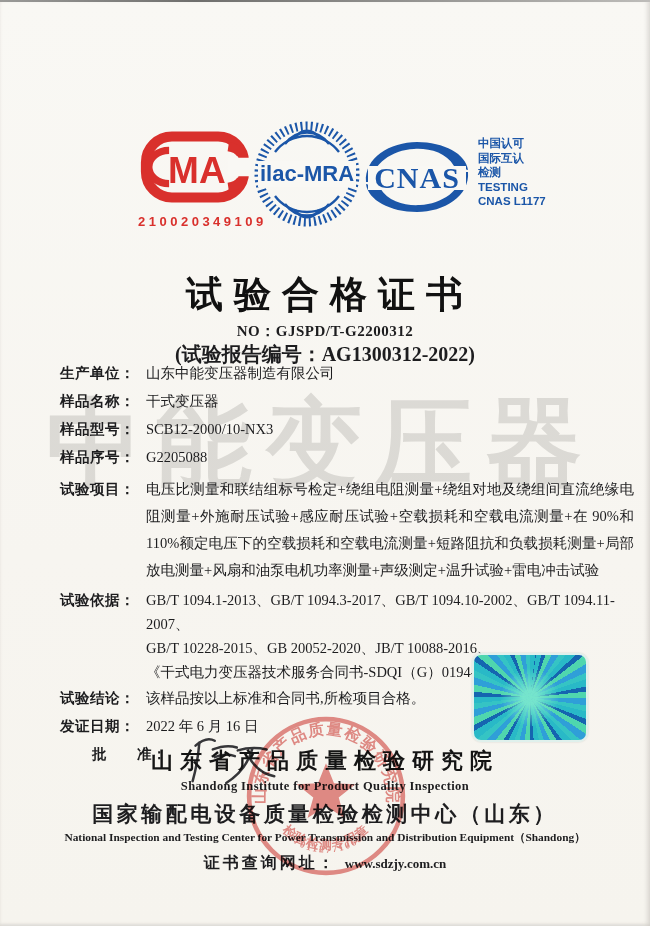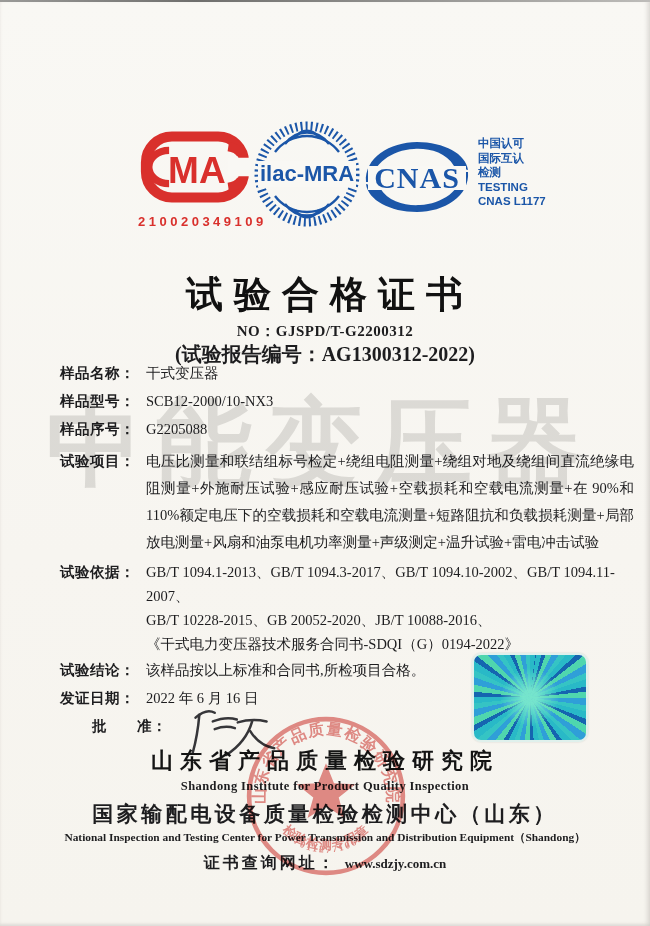--- a/index.html
+++ b/index.html
@@ -110,20 +110,24 @@
 TESTING
 CNAS L1177</div>
 
   <div class="title">试验合格证书</div>
   <div class="no-line">NO：GJSPD/T-G2200312</div>
   <div class="report-line">(试验报告编号：AG1300312-2022)</div>
 
   <div class="watermark">中能变压器</div>
 
   <div class="fields">
+    <div class="row">
+      <span class="label">生产单位：</span>
+      <span class="value">山东中能变压器制造有限公司</span>
+    </div>
     <div class="row">
       <span class="label">样品名称：</span>
       <span class="value">干式变压器</span>
     </div>
     <div class="row">
       <span class="label">样品型号：</span>
       <span class="value">SCB12-2000/10-NX3</span>
     </div>
     <div class="row">
       <span class="label">样品序号：</span>

